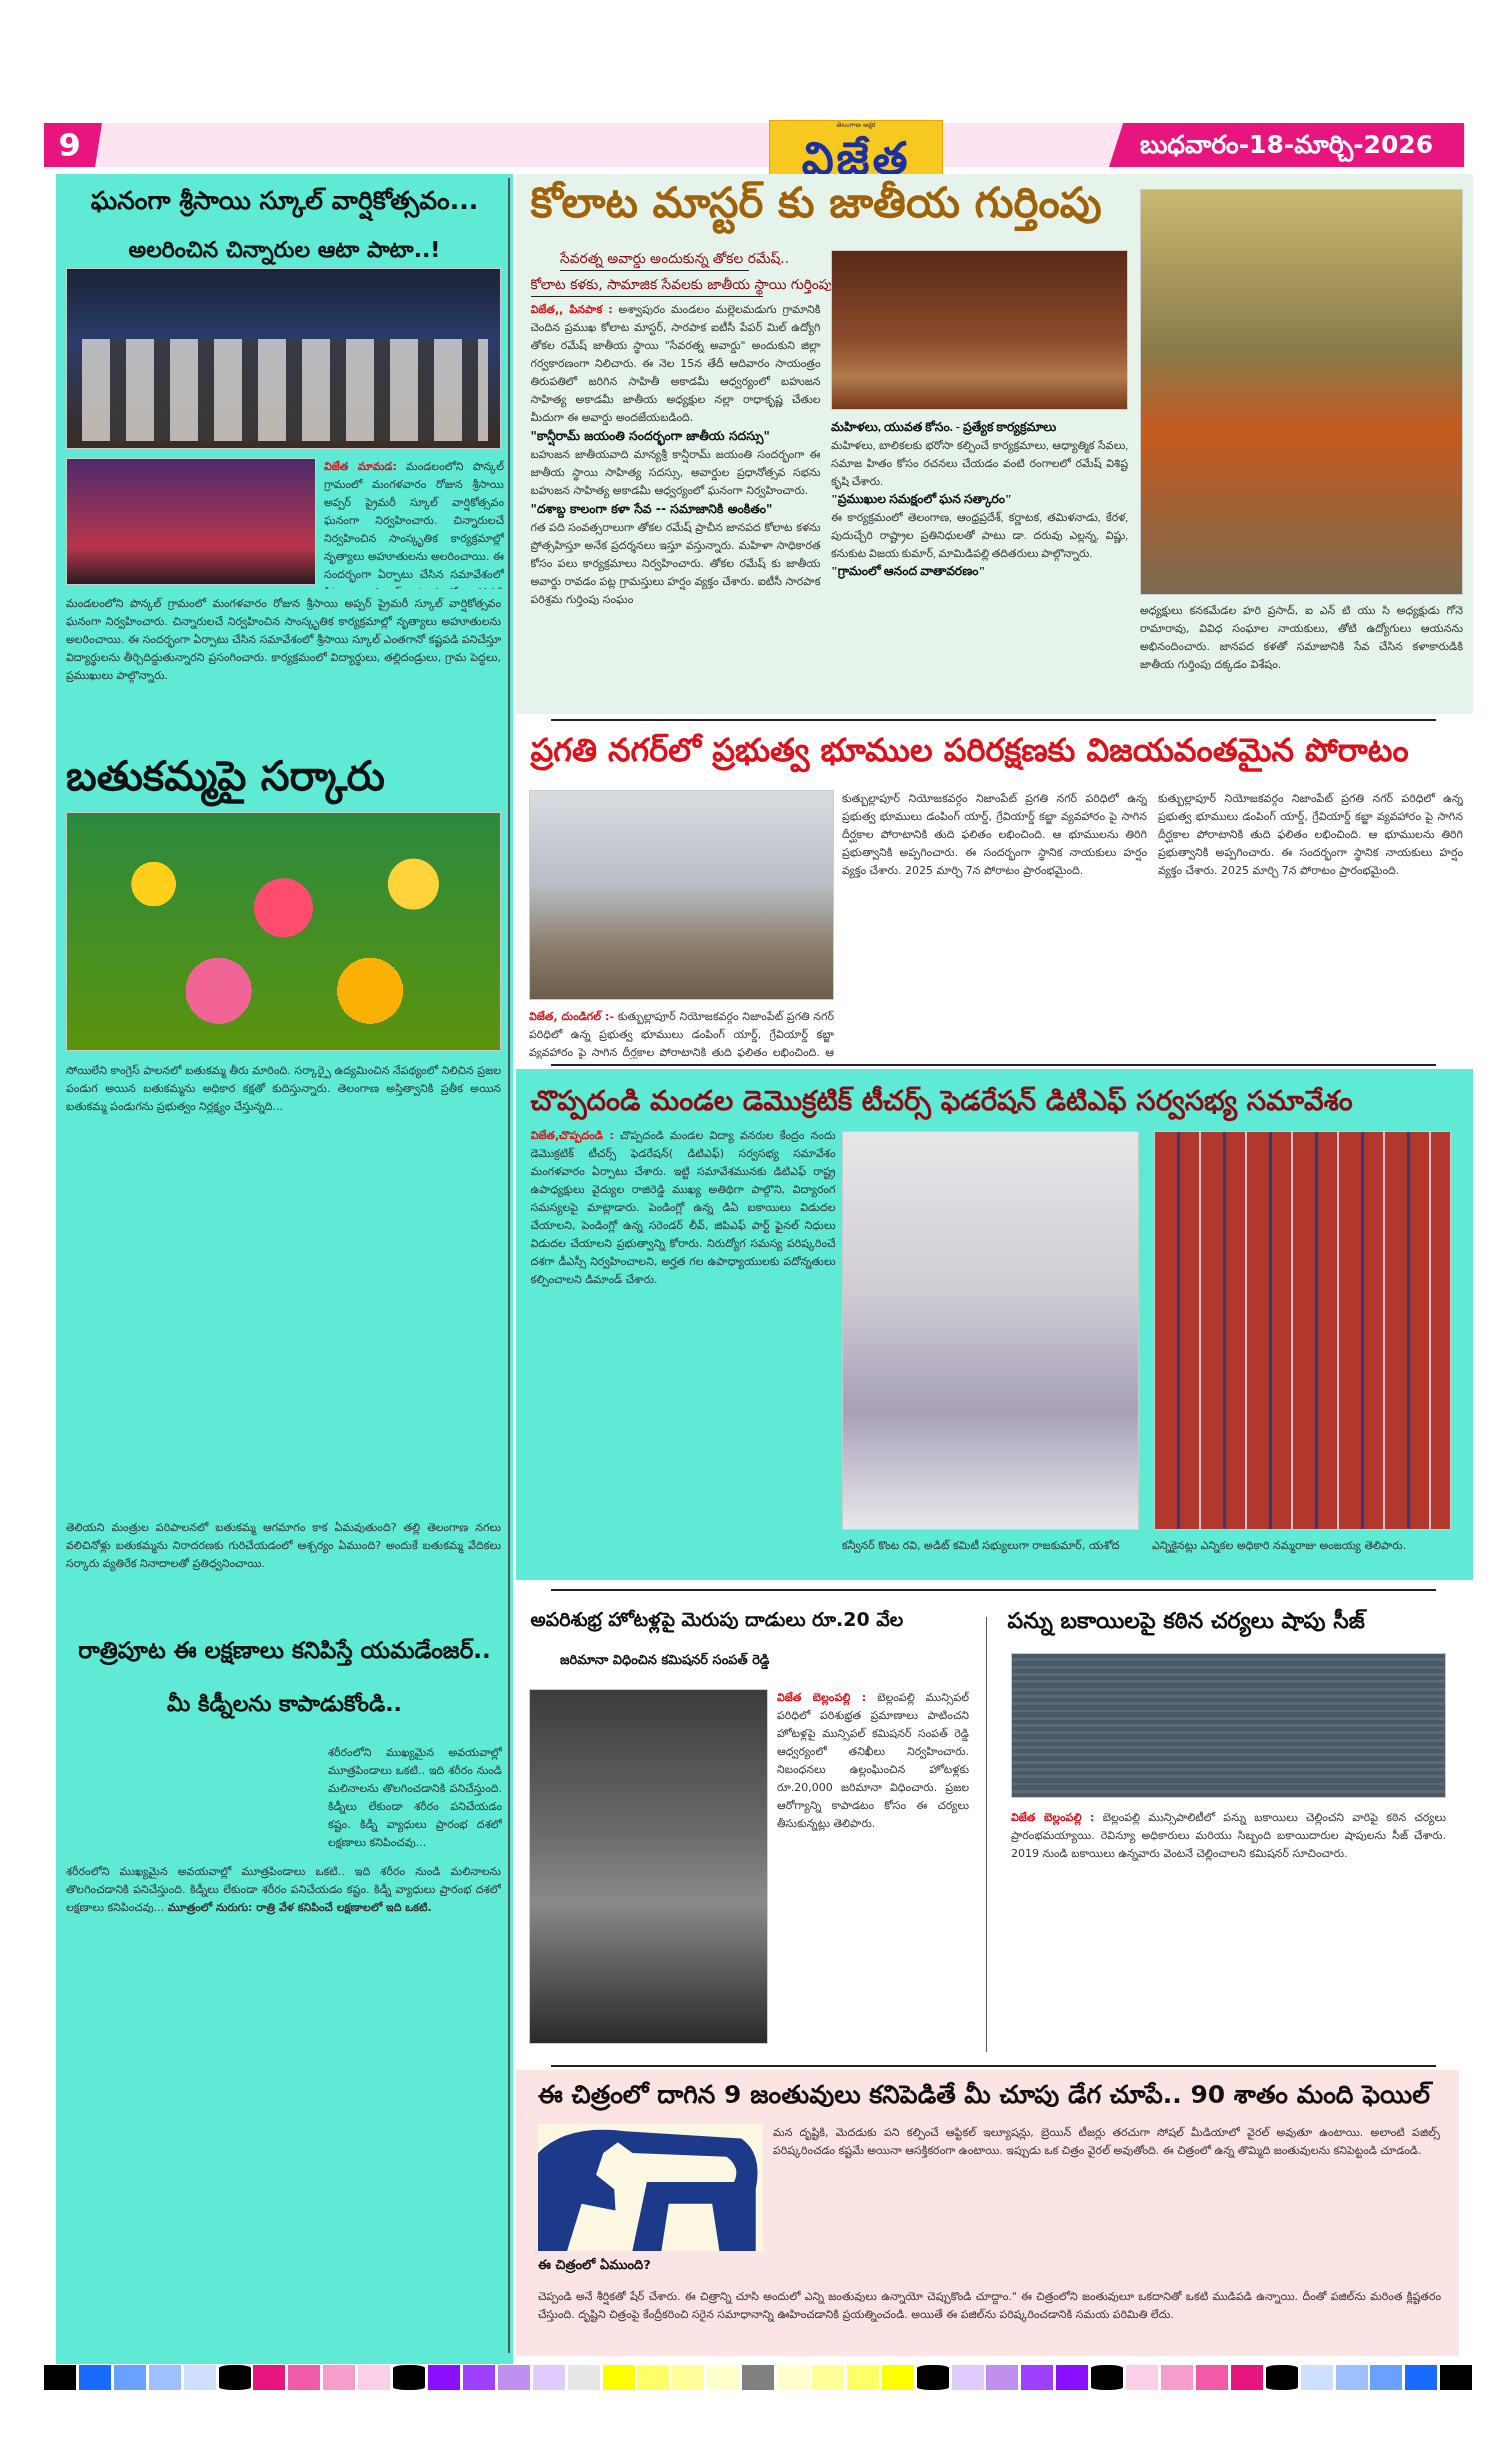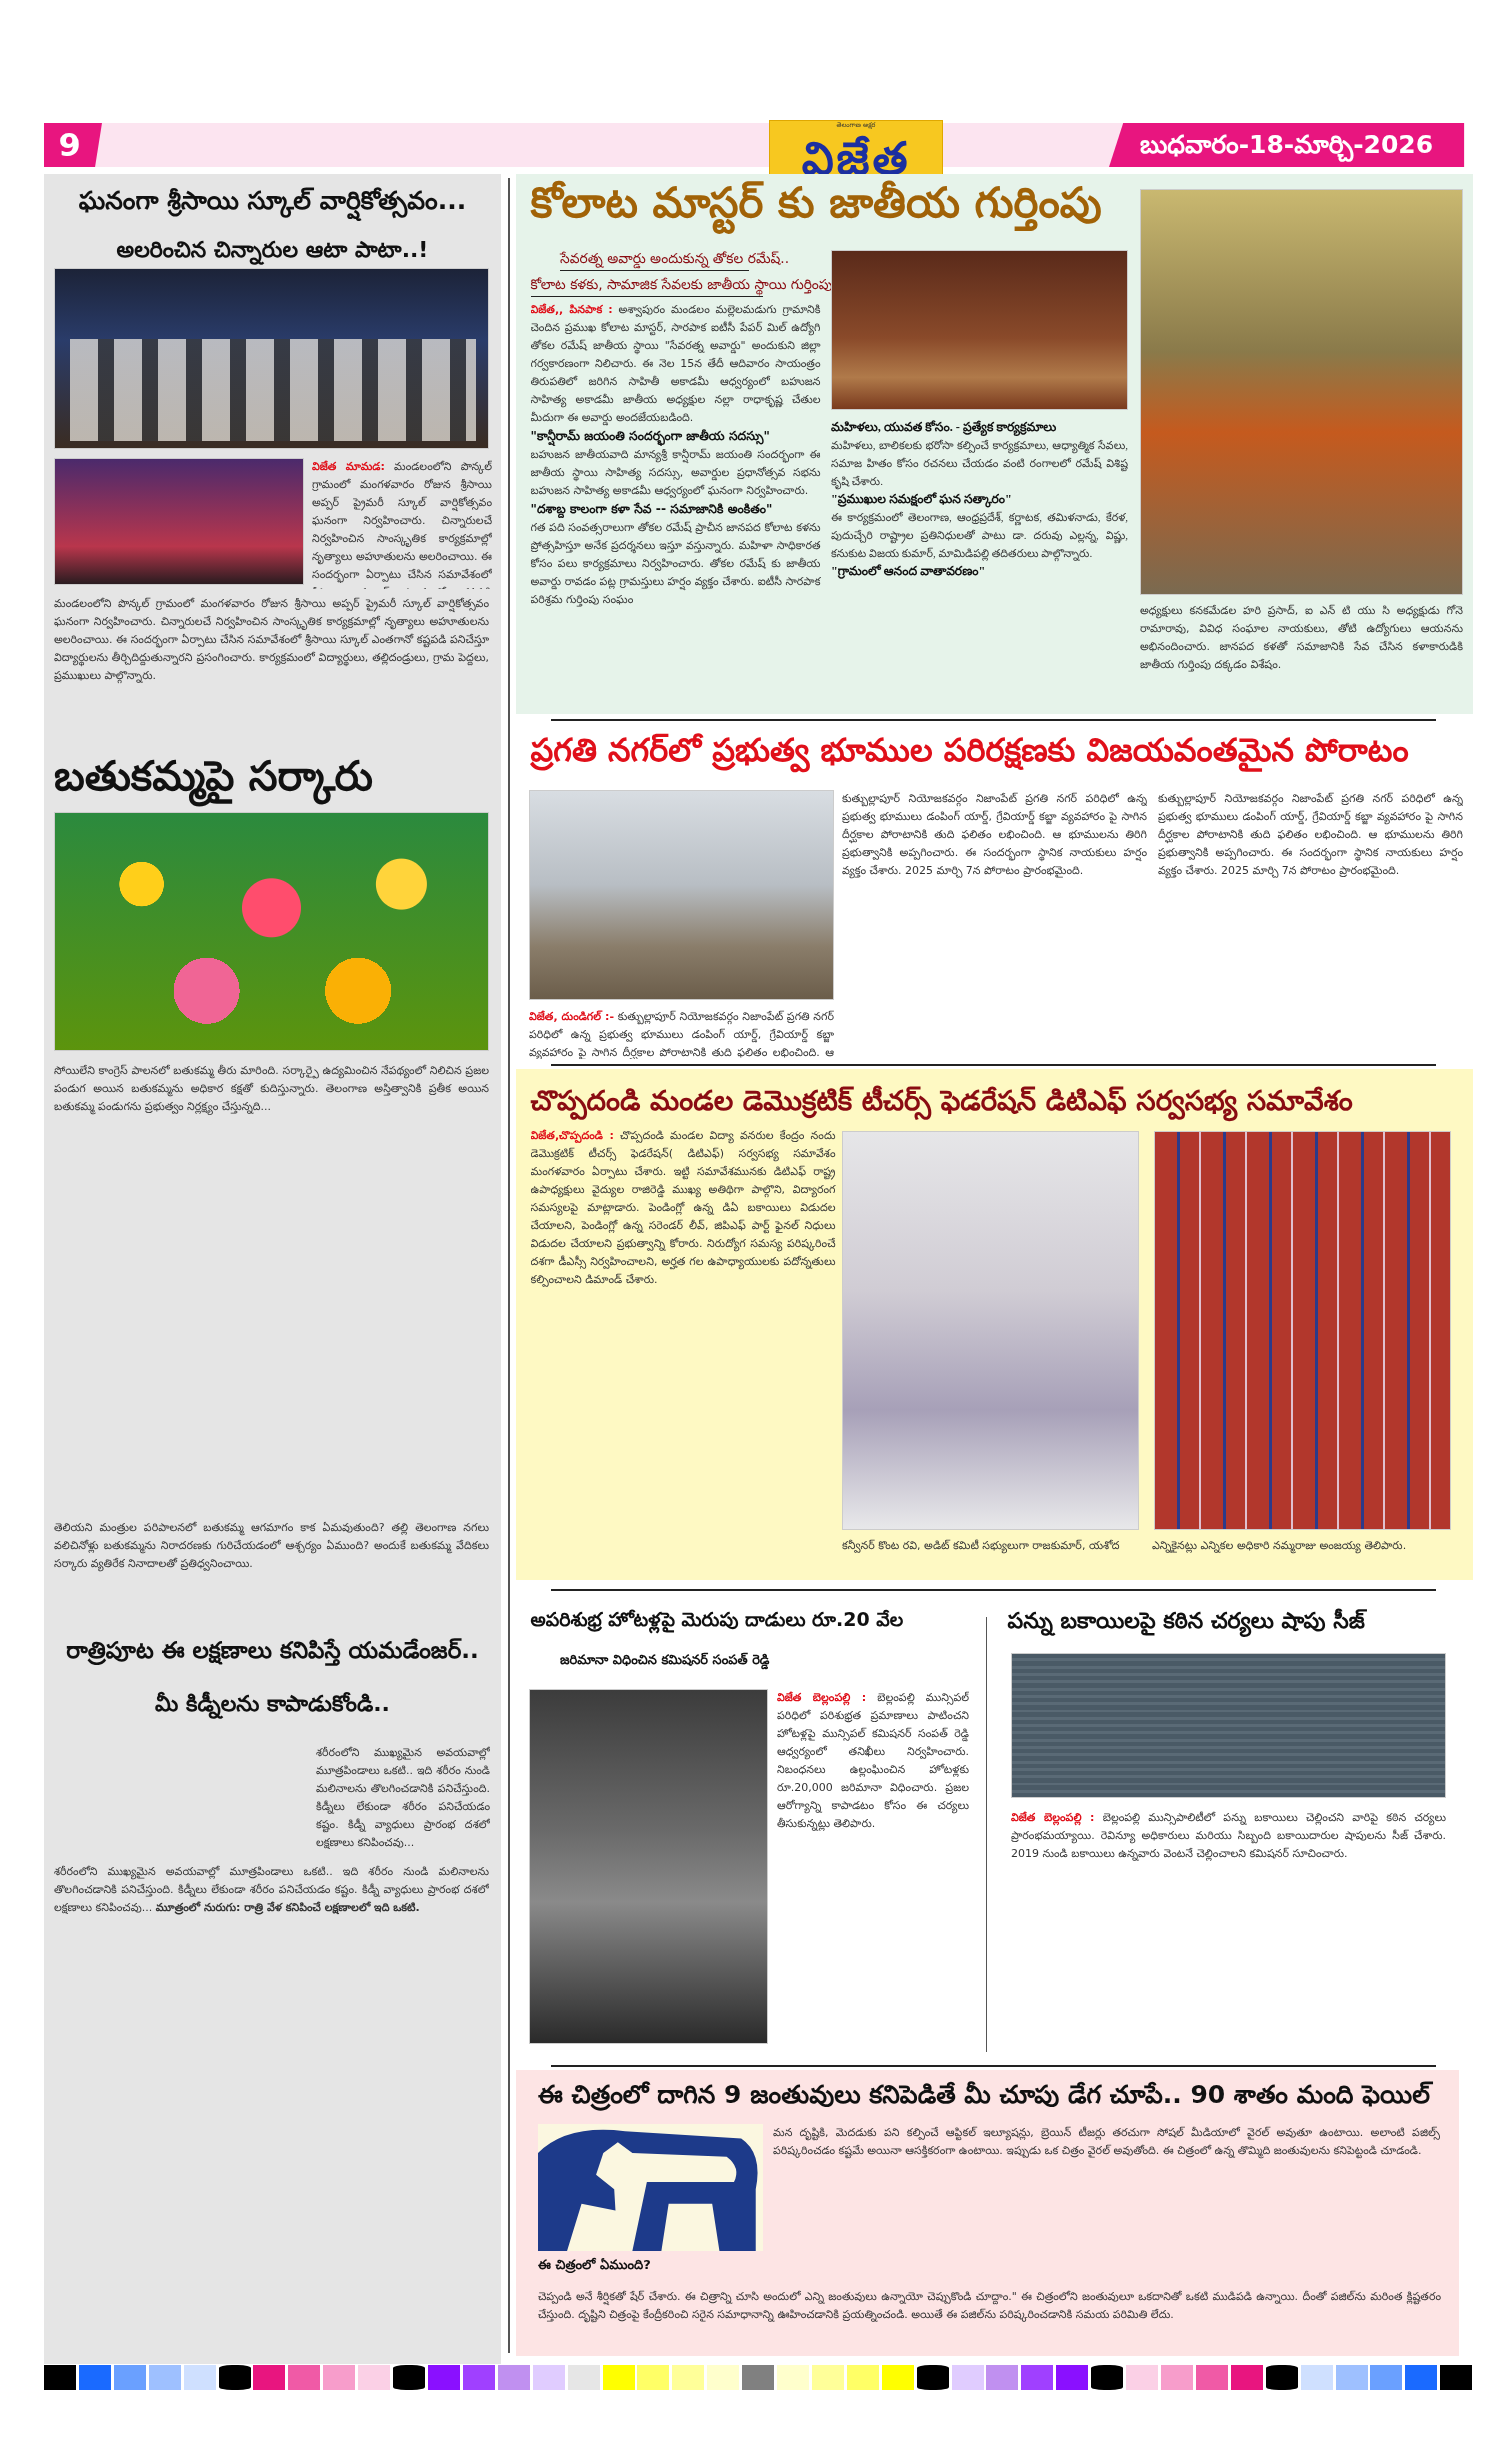--- a/index.html
+++ b/index.html
@@ -5,23 +5,23 @@
   * { box-sizing: border-box; margin: 0; padding: 0; }
   body { width: 1499px; height: 2462px; background: #fff; font-family: "DejaVu Sans", sans-serif; position: relative; overflow: hidden; color: #222; }
   .abs { position: absolute; }
   .masthead { left: 44px; top: 123px; width: 1421px; height: 44px; background: #fce4f0; }
   .pgnum { left: 44px; top: 123px; width: 58px; height: 44px; background: #e8157f; color: #fff; font-weight: bold; font-size: 32px; line-height: 44px; padding-left: 14.5px; clip-path: polygon(0 0,100% 0,88% 100%,0 100%); }
   .logo { left: 769px; top: 120px; width: 174px; height: 80px; background: #f7c820; border: 0.7px solid #e0a800; text-align: center; }
   .logo .big { font-size: 45px; font-weight: bold; color: #1c2fa0; line-height: 57px; letter-spacing: 2.9px; }
   .logo .tag { font-size: 6.5px; color: #333; }
   .datebox { left: 1109px; top: 123px; width: 355px; height: 44px; background: #e8157f; color: #fff; font-size: 25px; font-weight: bold; line-height: 44px; text-align: center; clip-path: polygon(4% 0,100% 0,100% 100%,0 100%); }
   .panel { position: absolute; }
-  .blue-bg { background: #e5e5e5; }
+  .blue-bg { background: #5eead4; margin-left: 12px; }
   .green-bg { background: #e6f3ea; }
-  .yellow-bg { background: #fef9c3; }
+  .yellow-bg { background: #5eead4; }
   .pink-bg { background: #fde4e4; }
   h1, h2, h3 { font-family: "DejaVu Sans", sans-serif; font-weight: bold; }
   .hd-black { color: #111; }
   .hd-navy { color: #a16207; }
   .hd-red { color: #e0101a; }
   .hd-maroon { color: #8a0c12; }
   .body-text { font-size: 11px; line-height: 18px; color: #333; text-align: justify; }
   .dateline { color: #e0101a; font-weight: bold; }
   .photo { position: absolute; border: 0.7px solid #ccc; overflow: hidden; }
   .subhead { font-size: 12.3px; font-weight: bold; color: #111; margin: 1.5px 0; }

